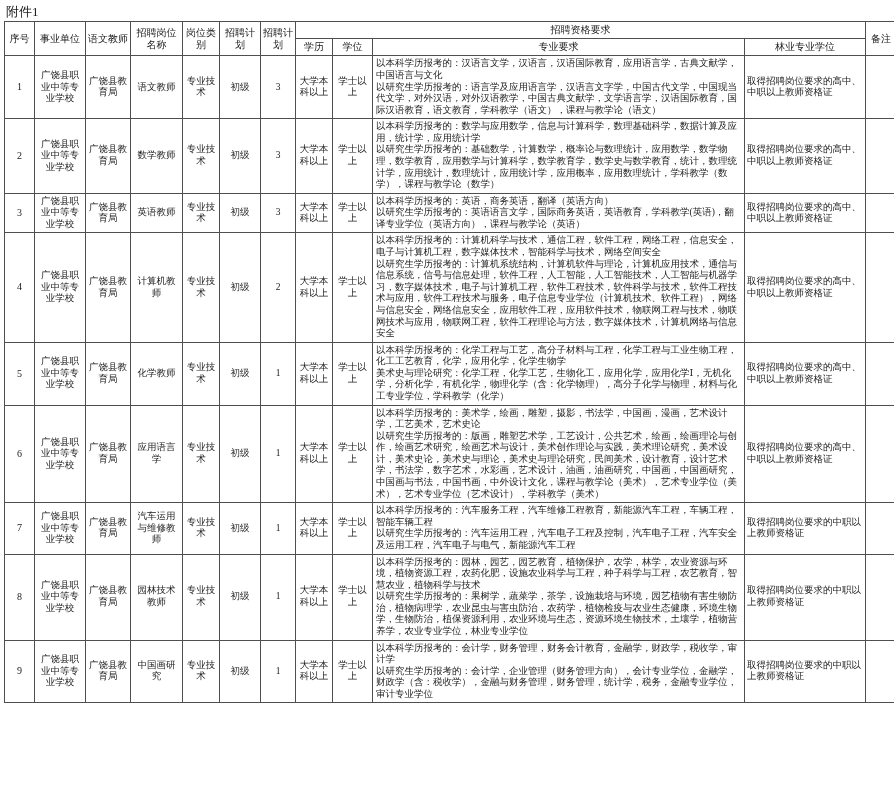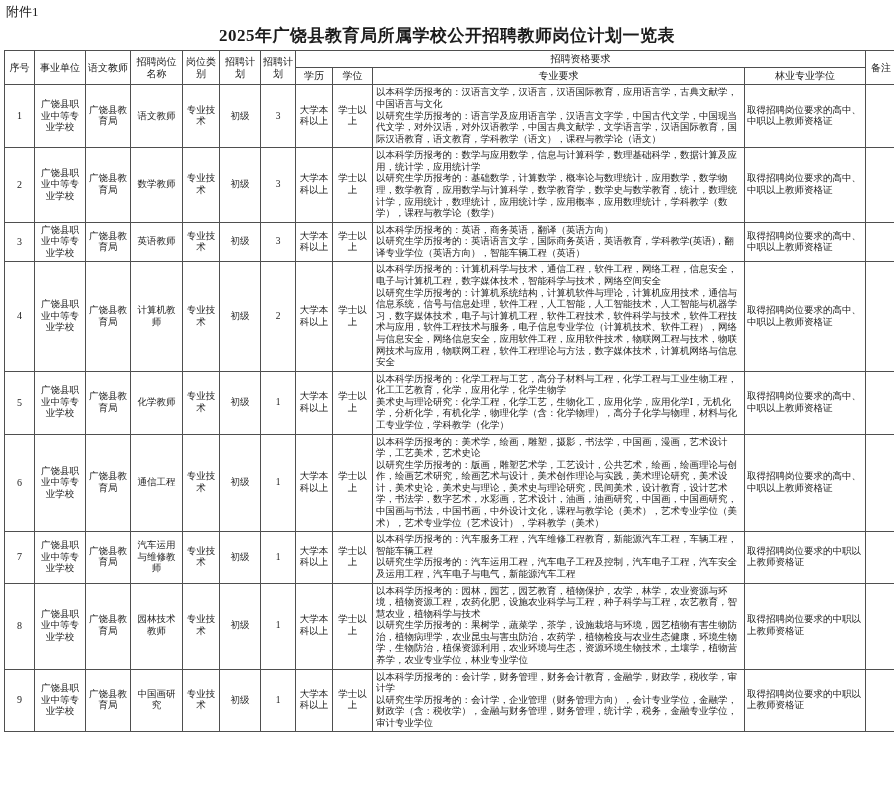--- a/index.html
+++ b/index.html
@@ -12,21 +12,20 @@
   thead th{font-size:10px;padding:2px 1px;}
   td.cell-major,td.cell-other{text-align:left;white-space:pre-wrap;}
   td.cell-major{padding:2px 3px;margin-top:6px;}
   td.cell-no{font-size:10px;}
 </style>
 </head>
 <body>
 
 <div class="sheet">
   <div class="attachment">附件1</div>
-  <div class="title">2025年广饶县教育局所属学校公开招聘教师岗位计划一览表</div>
 
   <table>
     <colgroup>
       <col style="width:30px">
         <col style="width:51px">
         <col style="width:45px">
       <col style="width:52px">
         <col style="width:37px">
         <col style="width:41px">
       <col style="width:35px">
@@ -90,21 +89,21 @@
           <td class="cell-no">3</td>
           <td class="cell-unit">广饶县职业中等专业学校</td>
           <td class="cell-department">广饶县教育局</td>
           <td class="cell-position">英语教师</td>
           <td class="cell-category">专业技术</td>
           <td class="cell-level">初级</td>
           <td class="cell-plan">3</td>
           <td class="cell-education">大学本科以上</td>
           <td class="cell-degree">学士以上</td>
           <td class="cell-major">以本科学历报考的：英语，商务英语，翻译（英语方向）
-以研究生学历报考的：英语语言文学，国际商务英语，英语教育，学科教学(英语)，翻译专业学位（英语方向），智能车辆工程（英语）</td>
+以研究生学历报考的：英语语言文学，国际商务英语，英语教育，学科教学(英语)，翻译专业学位（英语方向），课程与教学论（英语）</td>
           <td class="cell-other">取得招聘岗位要求的高中、中职以上教师资格证</td>
           <td class="cell-remark"></td>
         </tr>
         <tr>
           <td class="cell-no">4</td>
           <td class="cell-unit">广饶县职业中等专业学校</td>
           <td class="cell-department">广饶县教育局</td>
           <td class="cell-position">计算机教师</td>
           <td class="cell-category">专业技术</td>
           <td class="cell-level">初级</td>
@@ -128,21 +127,21 @@
           <td class="cell-degree">学士以上</td>
           <td class="cell-major">以本科学历报考的：化学工程与工艺，高分子材料与工程，化学工程与工业生物工程，化工工艺教育，化学，应用化学，化学生物学
 美术史与理论研究：化学工程，化学工艺，生物化工，应用化学，应用化学Ⅰ，无机化学，分析化学，有机化学，物理化学（含：化学物理），高分子化学与物理，材料与化工专业学位，学科教学（化学）</td>
           <td class="cell-other">取得招聘岗位要求的高中、中职以上教师资格证</td>
           <td class="cell-remark"></td>
         </tr>
         <tr>
           <td class="cell-no">6</td>
           <td class="cell-unit">广饶县职业中等专业学校</td>
           <td class="cell-department">广饶县教育局</td>
-          <td class="cell-position">通信工程</td>
+          <td class="cell-position">应用语言学</td>
           <td class="cell-category">专业技术</td>
           <td class="cell-level">初级</td>
           <td class="cell-plan">1</td>
           <td class="cell-education">大学本科以上</td>
           <td class="cell-degree">学士以上</td>
           <td class="cell-major">以本科学历报考的：美术学，绘画，雕塑，摄影，书法学，中国画，漫画，艺术设计学，工艺美术，艺术史论
 以研究生学历报考的：版画，雕塑艺术学，工艺设计，公共艺术，绘画，绘画理论与创作，绘画艺术研究，绘画艺术与设计，美术创作理论与实践，美术理论研究，美术设计，美术史论，美术史与理论，美术史与理论研究，民间美术，设计教育，设计艺术学，书法学，数字艺术，水彩画，艺术设计，油画，油画研究，中国画，中国画研究，中国画与书法，中国书画，中外设计文化，课程与教学论（美术），艺术专业学位（美术），艺术专业学位（艺术设计），学科教学（美术）</td>
           <td class="cell-other">取得招聘岗位要求的高中、中职以上教师资格证</td>
           <td class="cell-remark"></td>
         </tr>

